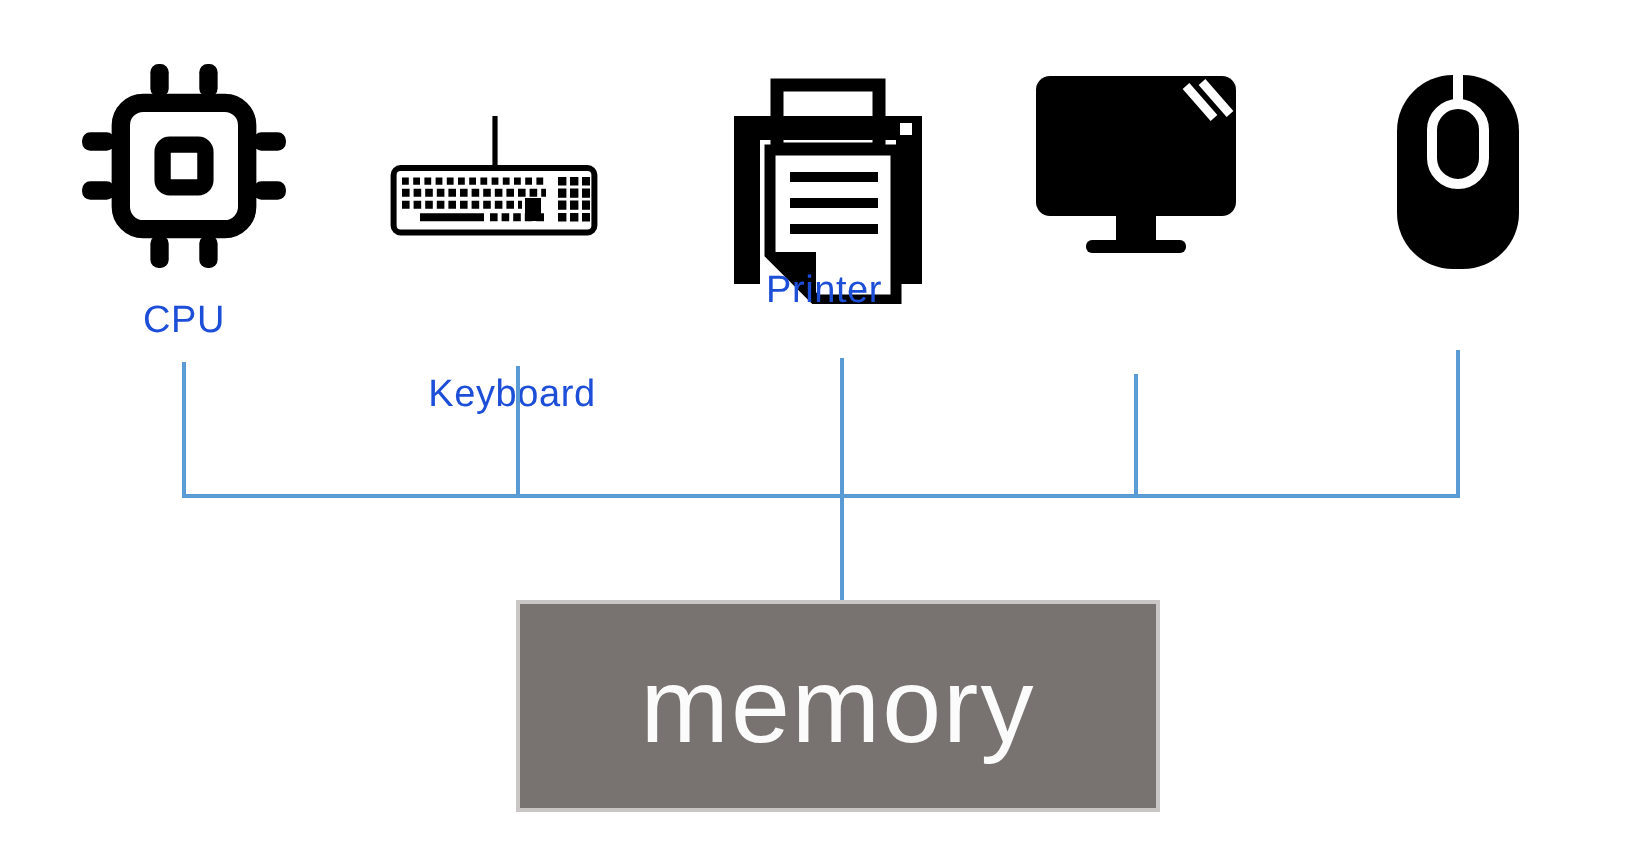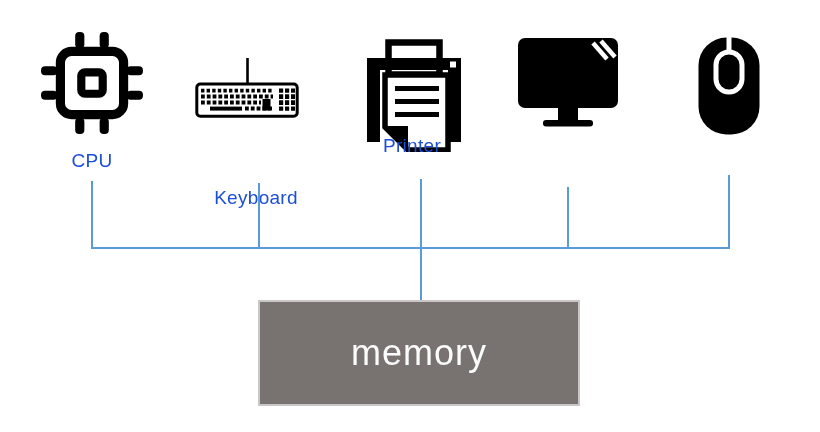--- a/index.html
+++ b/index.html
@@ -34,21 +34,21 @@
     position:absolute;
     left:258px;top:300px;
     width:322px;height:106px;
     background:#787370;
     border:2px solid #c9c6c5;
     box-sizing:border-box;
     display:flex;align-items:center;justify-content:center;
   }
   .memory-box span{
     color:#fbfbfb;
-    font-size:36px;
+    font-size:53px;
     letter-spacing:1px;
   }
   
   .v-cpu     {left:91.3px;  top:181px; height:67px;}
   .v-keyboard{left:258.3px; top:183px; height:65px;}
   .v-printer {left:420.3px; top:179px; height:121px;}
   .v-monitor {left:567.3px; top:187px; height:61px;}
   .v-mouse   {left:728.3px; top:175px; height:73px;}
   .bus       {left:91.3px;  top:247.3px; width:638.5px;}
 </style>

